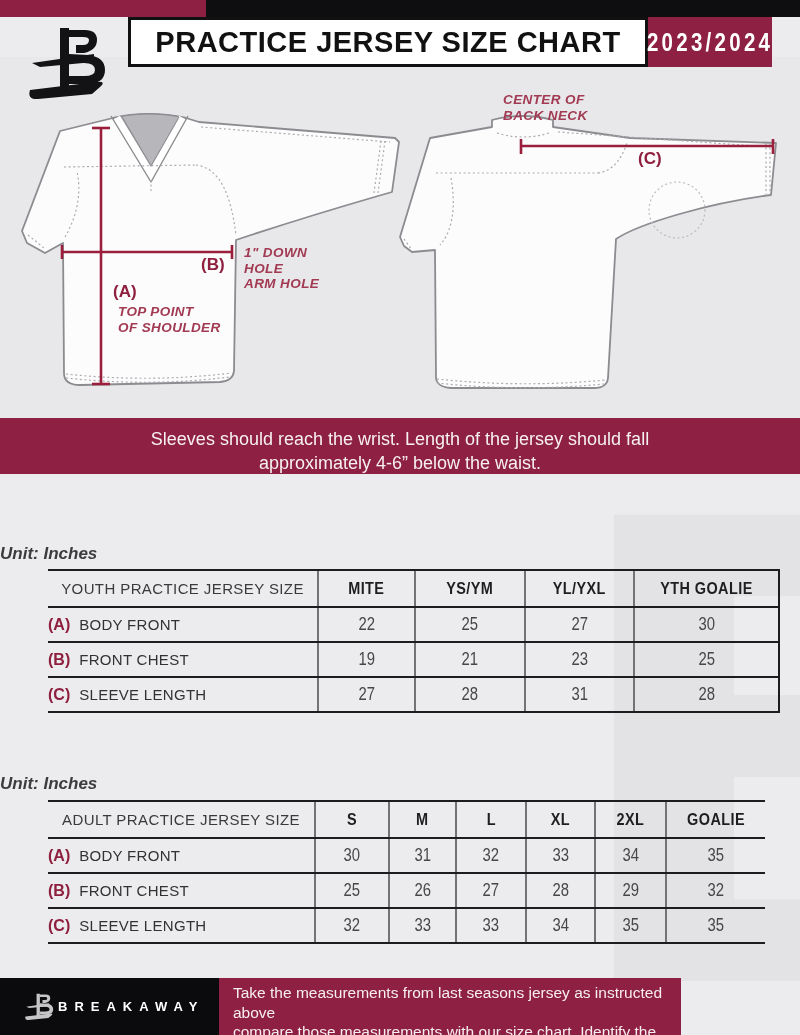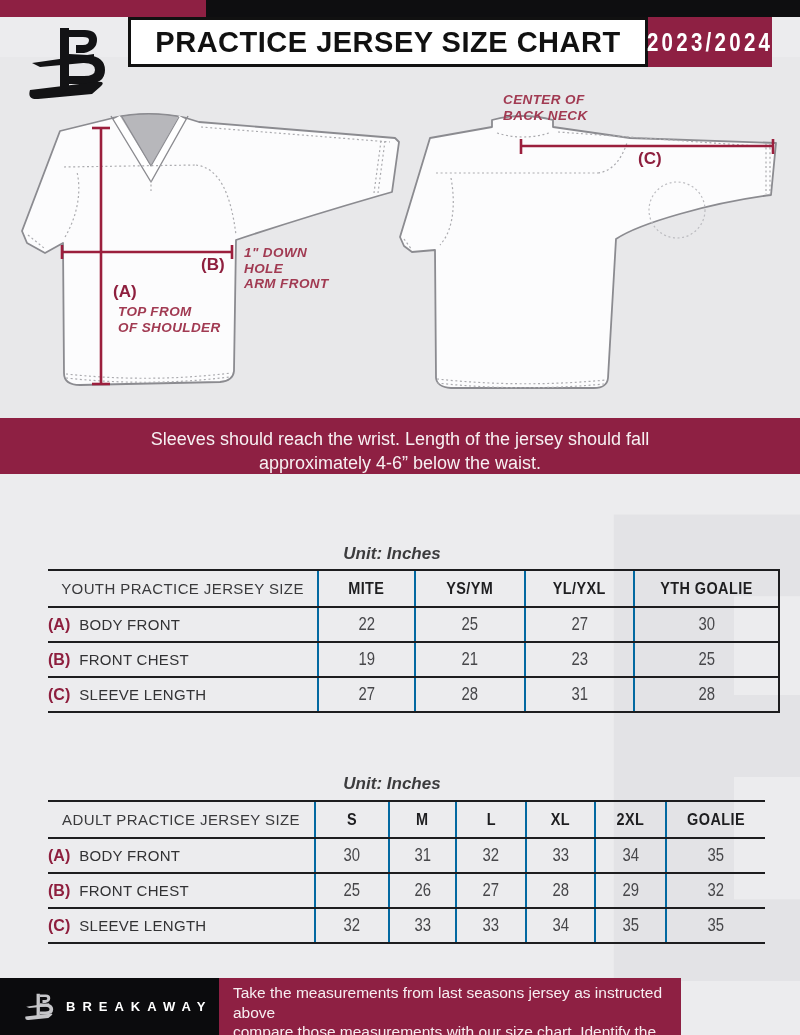--- a/index.html
+++ b/index.html
@@ -25,43 +25,43 @@
 
   
   .note-banner{left:0;top:418px;width:800px;height:56px;background:#8e2043;color:#f7f0f2;
                text-align:center;font-size:18px;line-height:24px;padding-top:9px;box-sizing:border-box;}
 
   
   .section-banner{left:50%;transform:translateX(-50%);height:43px;background:#101012;border-radius:10px;
                   display:flex;align-items:center;justify-content:center;padding:0 36px;}
   .section-banner span{display:inline-block;transform:scaleX(.8);font-size:29px;font-weight:bold;
                        letter-spacing:2px;color:#fff;white-space:nowrap;}
-  .unit{left:0;width:784px;text-align:center;font-style:italic;font-size:17px;color:#3c3c3e;font-weight:bold;}
+  .unit{left:0;width:784px;text-align:left;font-style:italic;font-size:17px;color:#3c3c3e;font-weight:bold;}
 
   
   table.meas{position:absolute;left:48px;border-collapse:collapse;table-layout:fixed;background:transparent;}
   table.meas th,table.meas td{padding:0;box-sizing:border-box;border-top:2px solid #1d1d1f;border-bottom:2px solid #1d1d1f;}
   table.meas th{height:37px;} table.meas td{height:35px;}
-  table.meas .vline{border-left:2px solid #0369a1;text-align:center;}
+  table.meas .vline{border-left:2px solid #737373;text-align:center;}
   table.youth tr > *:last-child{border-right:2px solid #1d1d1f;}
   .rowhead{font-weight:normal;font-size:15px;color:#3a3a3c;letter-spacing:.4px;text-align:center;}
   .lab{text-align:left;padding-left:22px;}
   .key{color:#8e1f3e;font-weight:bold;font-size:16px;margin-right:9px;}
   .labtxt{font-size:15px;color:#323234;letter-spacing:.3px;}
   .chead{display:inline-block;transform:scaleX(.85);font-size:17px;font-weight:bold;color:#1e1e20;letter-spacing:.5px;}
   .cnum{display:inline-block;transform:scaleX(.85);font-size:17.5px;color:#47474a;}
 
   
   .watermark{left:555px;top:440px;font-size:640px;font-weight:bold;color:#e3e3e6;line-height:1;
              font-family:"DejaVu Sans",sans-serif;z-index:0;user-select:none;}
   .overlay{z-index:1;}
 
   
   .footer-black{left:0;top:978px;width:219px;height:57px;background:#0b0b0d;display:flex;align-items:center;}
-  .brand{color:#fff;font-size:13px;font-weight:bold;letter-spacing:7px;margin-left:8px;white-space:nowrap;}
+  .brand{color:#fff;font-size:13px;font-weight:bold;letter-spacing:7px;margin-left:0;white-space:nowrap;}
   .footer-maroon{left:219px;top:978px;width:462px;height:57px;background:#8e2043;color:#f7eef1;
                  font-size:15.5px;line-height:19.5px;padding:5px 0 0 14px;box-sizing:border-box;}
 </style>
 </head>
 <body>
 
 <div class="page">
 
   <div class="abs diagram-bg"></div>
   <div class="abs watermark">B</div>
@@ -141,25 +141,25 @@
 
   <div class="abs mcaption overlay" style="left:503px;top:92px;">
     <div>CENTER OF</div>
     <div>BACK NECK</div>
   </div>
   <div class="abs mlabel overlay" style="left:638px;top:149px;">(C)</div>
   <div class="abs mlabel overlay" style="left:201px;top:255px;">(B)</div>
   <div class="abs mcaption overlay" style="left:244px;top:245px;">
     <div>1" DOWN</div>
     <div>HOLE</div>
-    <div>ARM FRONT</div>
+    <div>ARM HOLE</div>
   </div>
   <div class="abs mlabel overlay" style="left:113px;top:282px;">(A)</div>
   <div class="abs mcaption overlay" style="left:118px;top:304px;">
-    <div>TOP FROM</div>
+    <div>TOP POINT</div>
     <div>OF SHOULDER</div>
   </div>
 
   <div class="abs note-banner overlay">
     <div>Sleeves should reach the wrist. Length of the jersey should fall</div>
     <div>approximately 4-6” below the waist.</div>
   </div>
 
   <div class="abs unit overlay" style="top:544px;">Unit: Inches</div>
 

